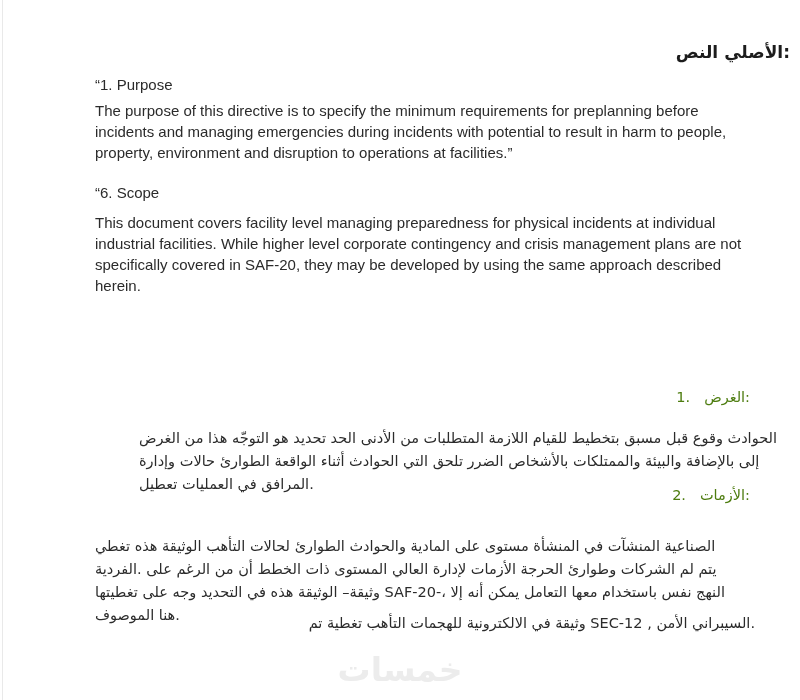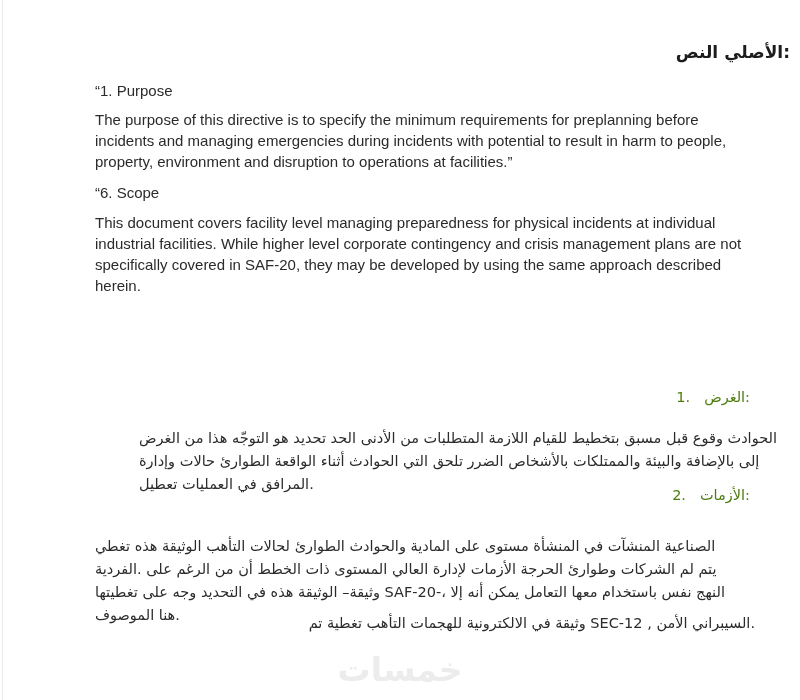--- a/index.html
+++ b/index.html
@@ -86,23 +86,23 @@
 </style>
 </head>
 <body>
 
 <div class="page">
 
   <div class="page-edge"></div>
 
   <div class="heading-ar ar" style="top: 42px;">النص ‎الأصلي:</div>
 
-  <div class="en-label" style="top: 82px;">“1. Purpose</div>
+  <div class="en-label" style="top: 76px;">“1. Purpose</div>
 
-  <div class="en-para" style="top: 109px;">The purpose of this directive is to specify the minimum requirements for preplanning before incidents and managing emergencies during incidents with potential to result in harm to people, property, environment and disruption to operations at facilities.”</div>
+  <div class="en-para" style="top: 100px;">The purpose of this directive is to specify the minimum requirements for preplanning before incidents and managing emergencies during incidents with potential to result in harm to people, property, environment and disruption to operations at facilities.”</div>
 
   <div class="en-label" style="top: 184px;">“6. Scope</div>
 
   <div class="en-para" style="top: 212px;">This document covers facility level managing preparedness for physical incidents at individual industrial facilities. While higher level corporate contingency and crisis management plans are not specifically covered in SAF-20, they may be developed by using the same approach described herein.</div>
 
 
 
   <div class="list-item ar" style="top: 389px;">
     <span class="num">1.</span><span class="gap"></span><span>الغرض:</span>
   </div>

